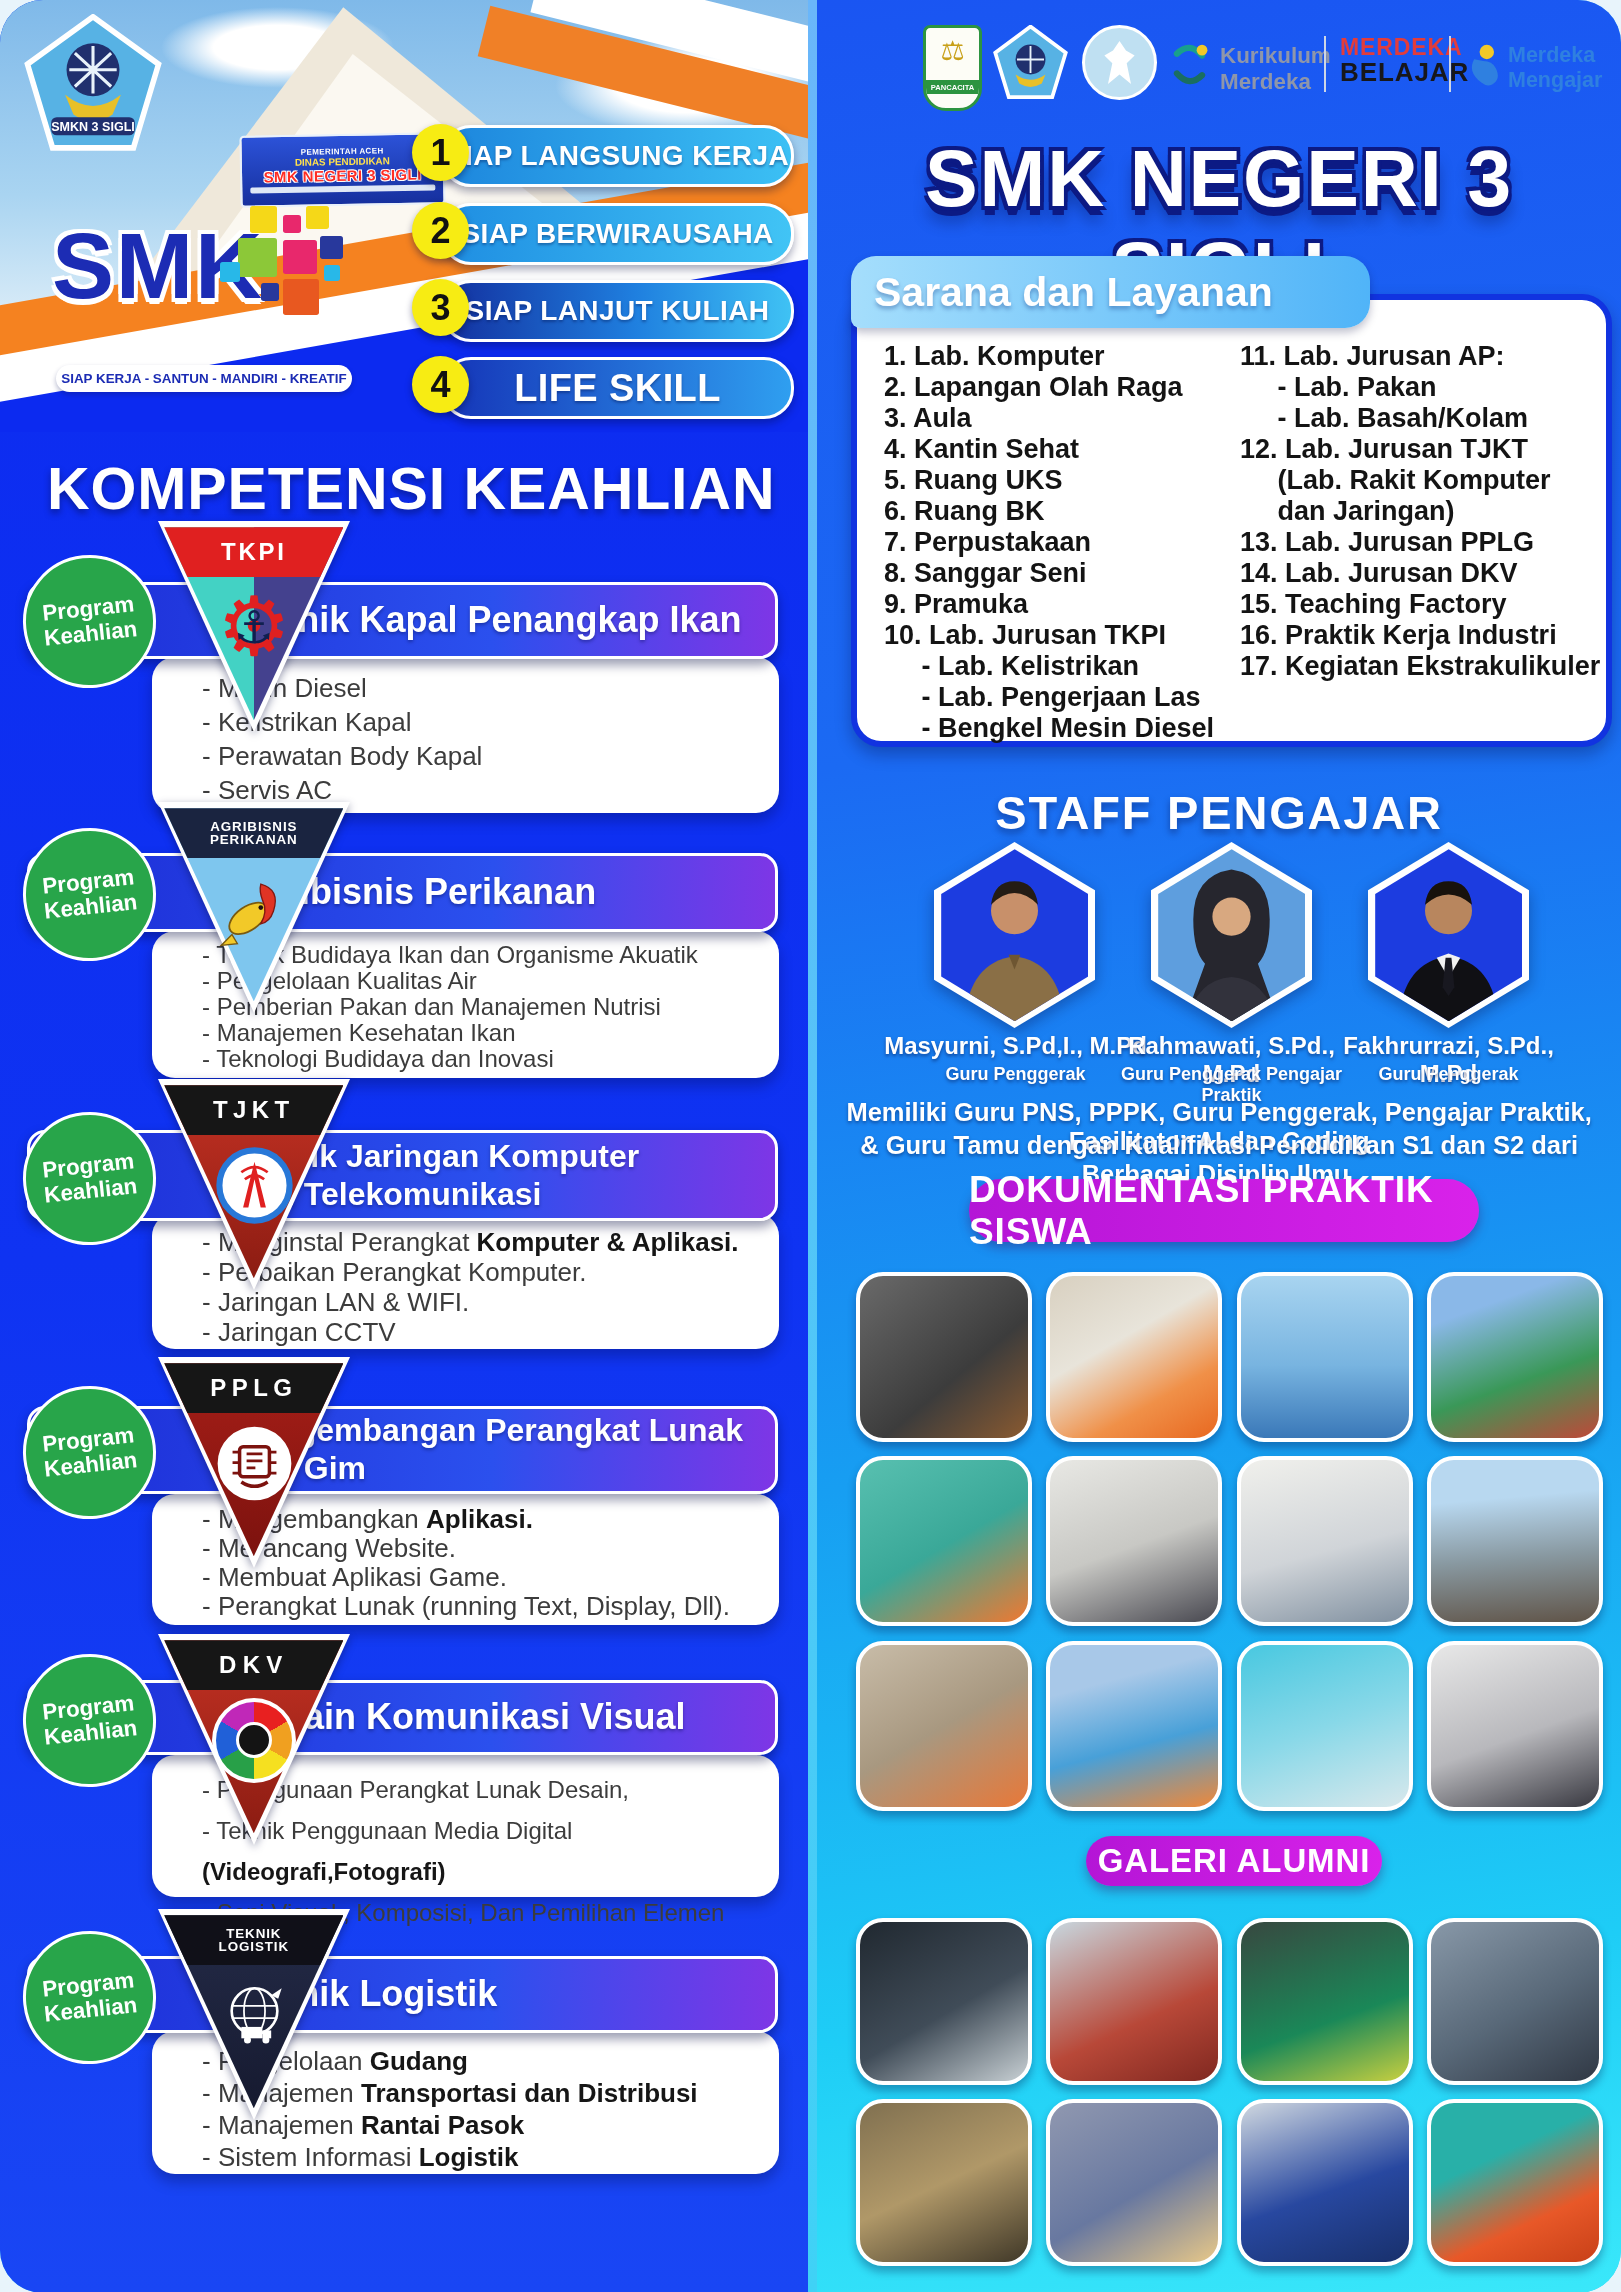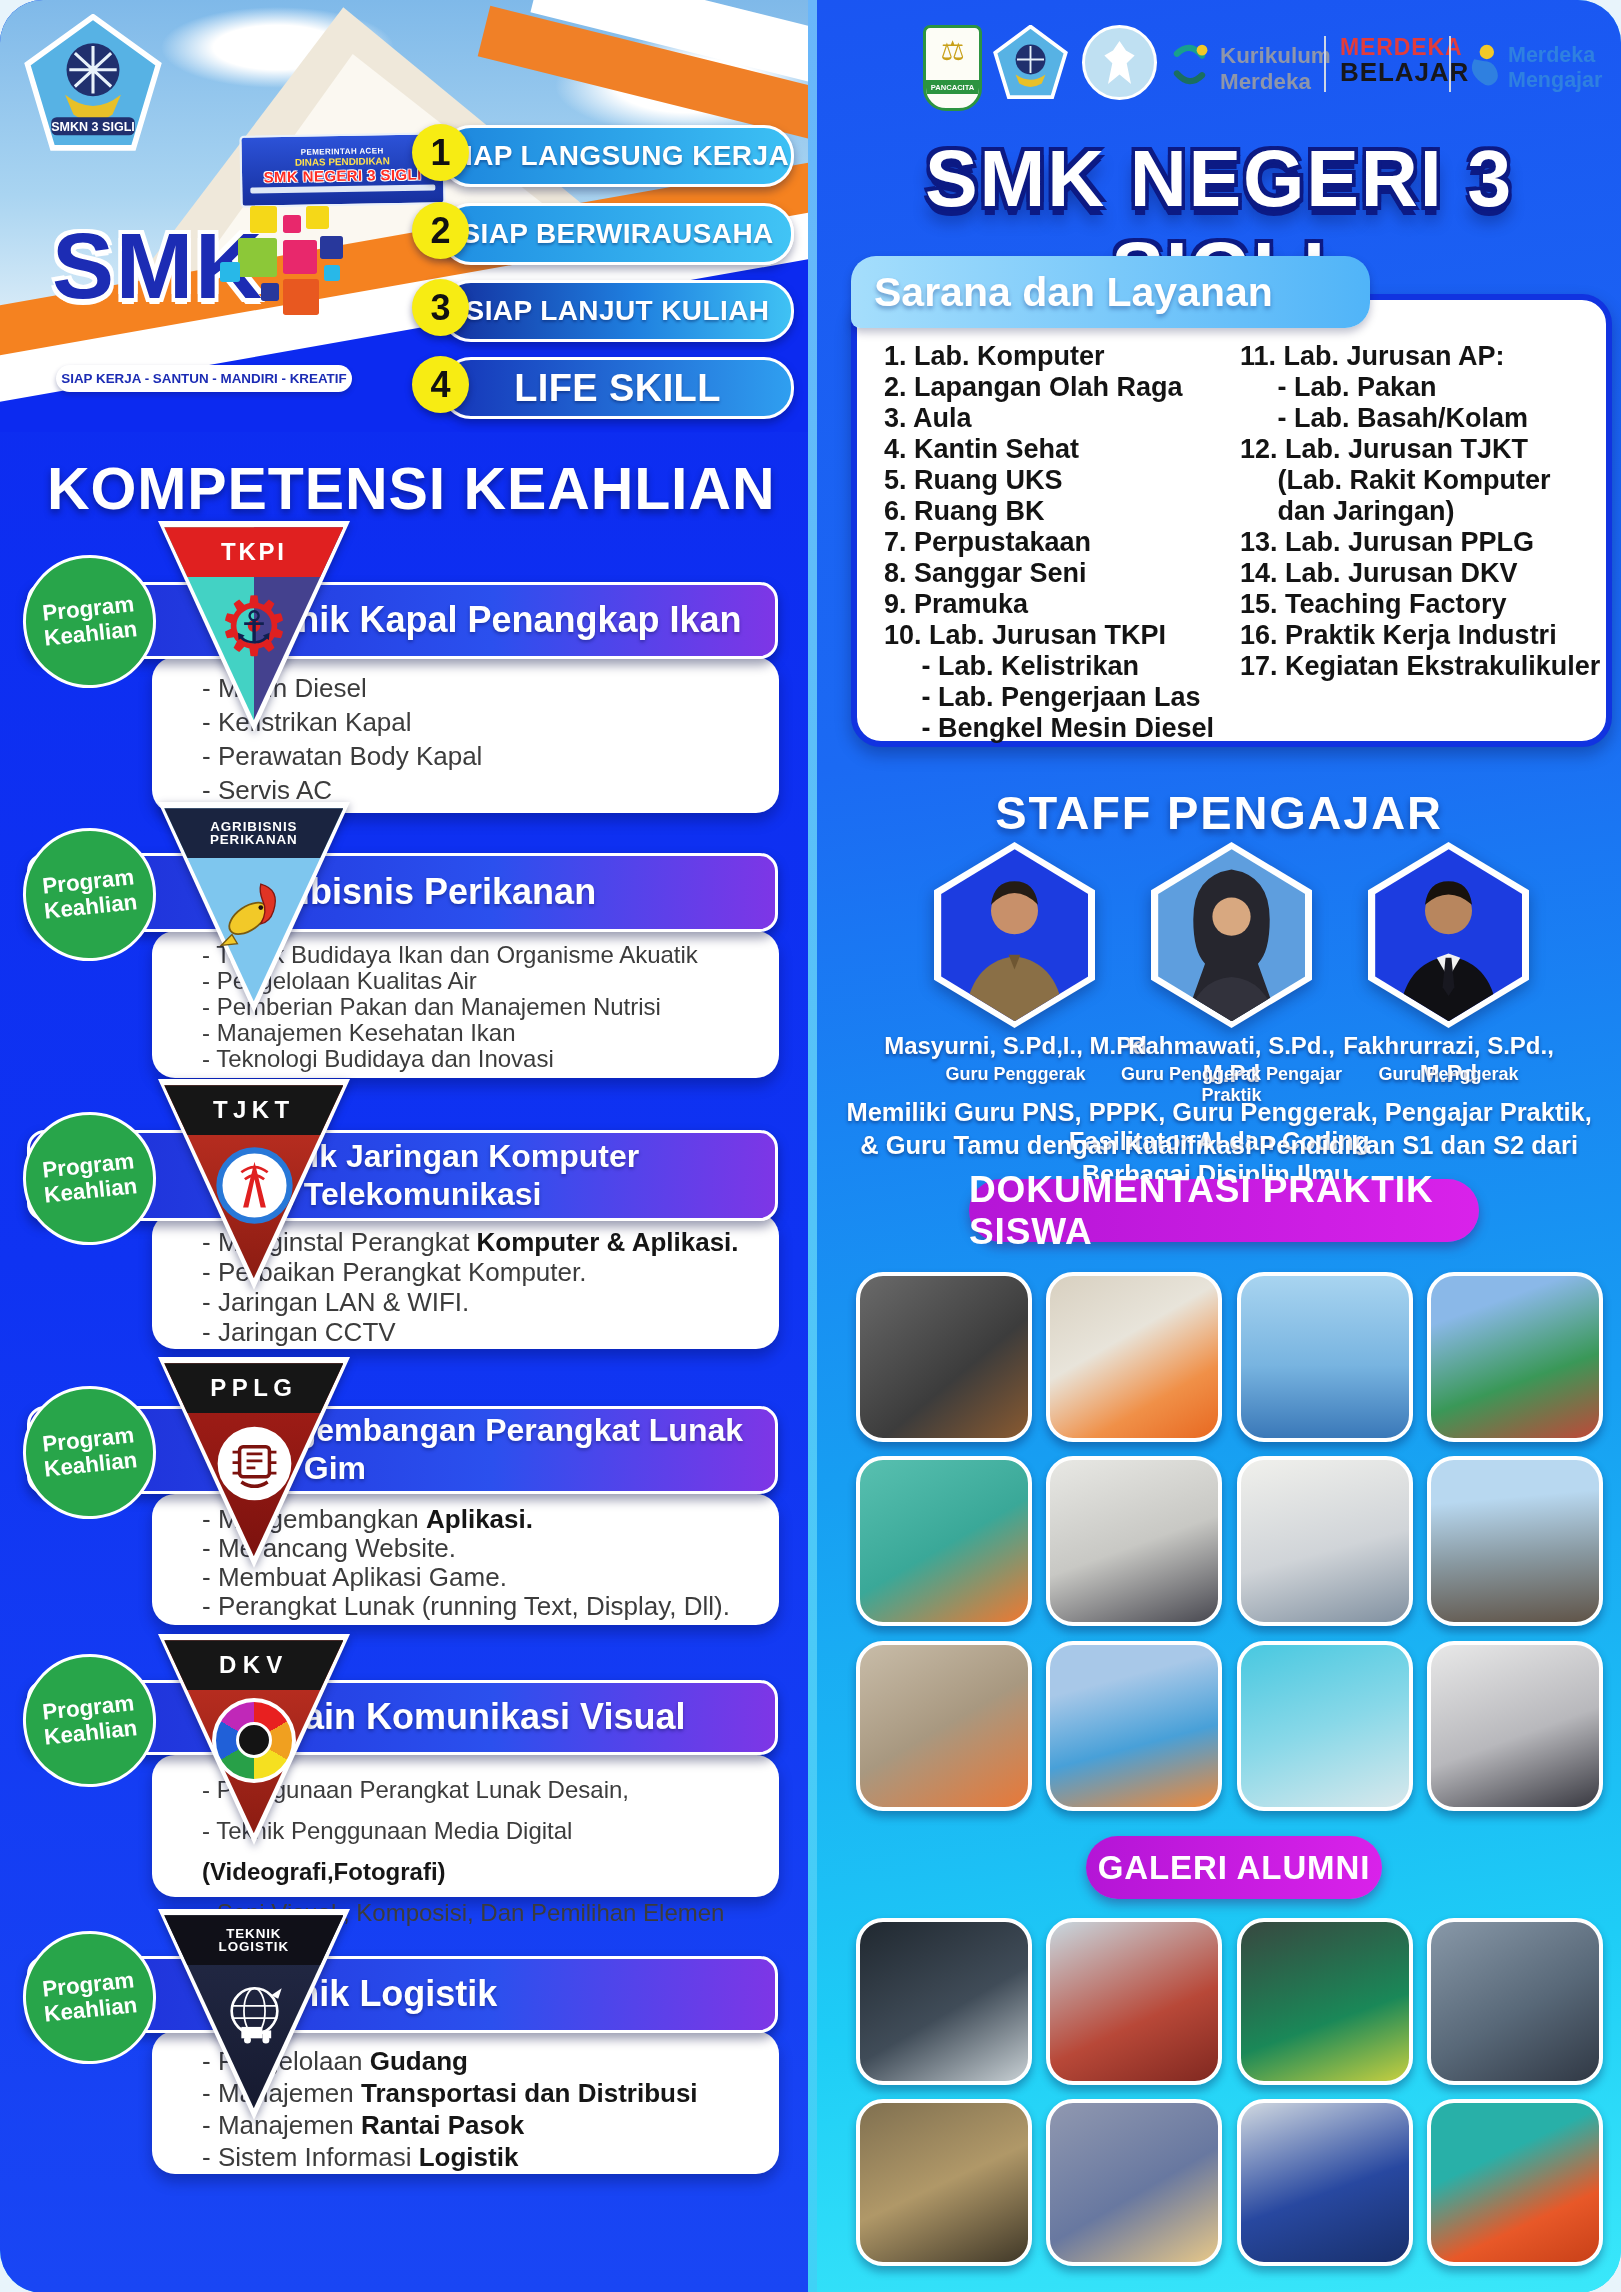--- a/index.html
+++ b/index.html
@@ -132,21 +132,21 @@
   .hex-outer{position:absolute;inset:0;background:#fff;clip-path:polygon(50% 0,100% 26%,100% 74%,50% 100%,0 74%,0 26%);}
   .hex-inner{position:absolute;left:7.2px;top:7.2px;width:147px;height:172px;clip-path:polygon(50% 0,100% 26%,100% 74%,50% 100%,0 74%,0 26%);}
   .staff-name{position:absolute;width:269px;text-align:center;color:#fff;font-weight:800;font-size:24px;text-shadow:0 1.8px 3.6px rgba(2,8,60,.5);top:1032px;}
   .staff-role{position:absolute;width:269px;text-align:center;color:#fff;font-weight:700;font-size:18px;text-shadow:0 1.8px 3.6px rgba(2,8,60,.5);top:1064px;}
   .note{position:absolute;left:3.6px;width:797px;text-align:center;color:#fff;font-weight:800;font-size:25.5px;text-shadow:0 1.8px 3.6px rgba(2,8,60,.45);}
   .note.n1{top:1098px;}
   .note.n2{top:1131px;}
   .mag-pill{position:absolute;background:linear-gradient(90deg,#b415d6,#d922ea);border-radius:36px;color:#fff;font-weight:800;z-index:3;
     display:flex;align-items:center;justify-content:center;box-shadow:0 5.4px 10.7px rgba(60,2,80,.35);letter-spacing:0.9px;}
   .dok-pill{left:152px;top:1179px;width:510px;height:63px;font-size:37px;}
-  .gal-pill{left:269px;top:1836px;width:296px;height:63px;font-size:33px;}
+  .gal-pill{left:269px;top:1836px;width:296px;height:50px;font-size:33px;}
   .grid{position:absolute;left:39px;width:759px;display:grid;grid-template-columns:repeat(4,176px);gap:14.3px;}
   .grid.dok{top:1272px;}
   .grid.alumni{top:1918px;}
   .thumb{width:176px;height:170px;border:4.5px solid #fff;border-radius:27px;box-sizing:border-box;
     box-shadow:0 5.4px 9px rgba(2,8,60,.3);}
   .grid.alumni .thumb{height:167px;}
 </style>
 </head>
 <body>
 

